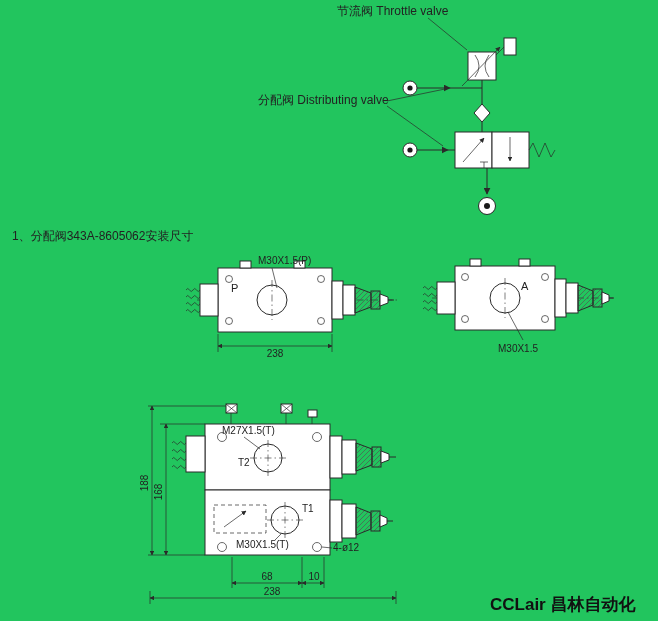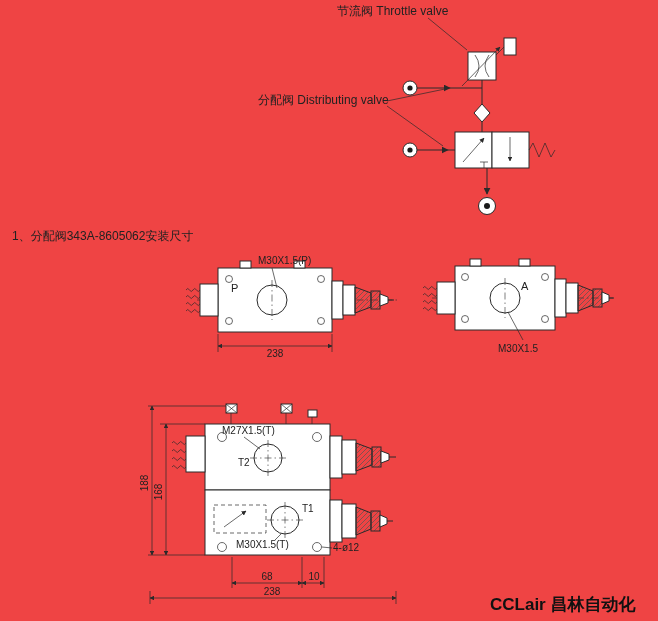--- a/index.html
+++ b/index.html
@@ -1,16 +1,16 @@
 <!DOCTYPE html>
 <html><head>
 <meta charset="utf-8">
 <style>
   html,body{margin:0;padding:0;background:#fff;}
-  #stage{position:relative;width:658px;height:621px;background:#ef4444;overflow:hidden;
+  #stage{position:relative;width:658px;height:621px;background:#22c55e;overflow:hidden;
          font-family:"Liberation Sans","DejaVu Sans",sans-serif;}
   svg{display:block;}
   svg text{font-family:"Liberation Sans","DejaVu Sans",sans-serif;fill:#222;}
   .t10{font-size:10px;}
   .t11{font-size:11px;}
   .t12{font-size:12px;}
   .brand{font-size:17px;font-weight:bold;fill:#111;}
   .ln{stroke:#2a2a2a;fill:none;stroke-width:1;}
   .thin{stroke:#2a2a2a;fill:none;stroke-width:.7;}
   .fillw{fill:#ffffff;stroke:#2a2a2a;stroke-width:1;}

